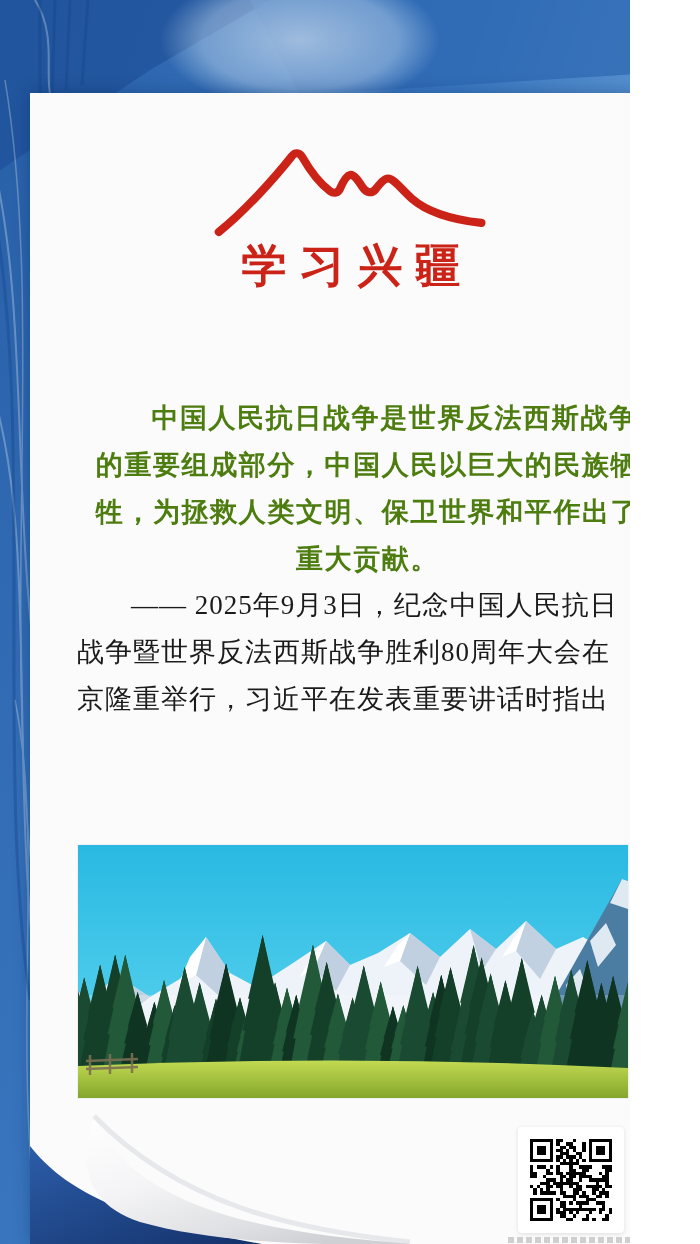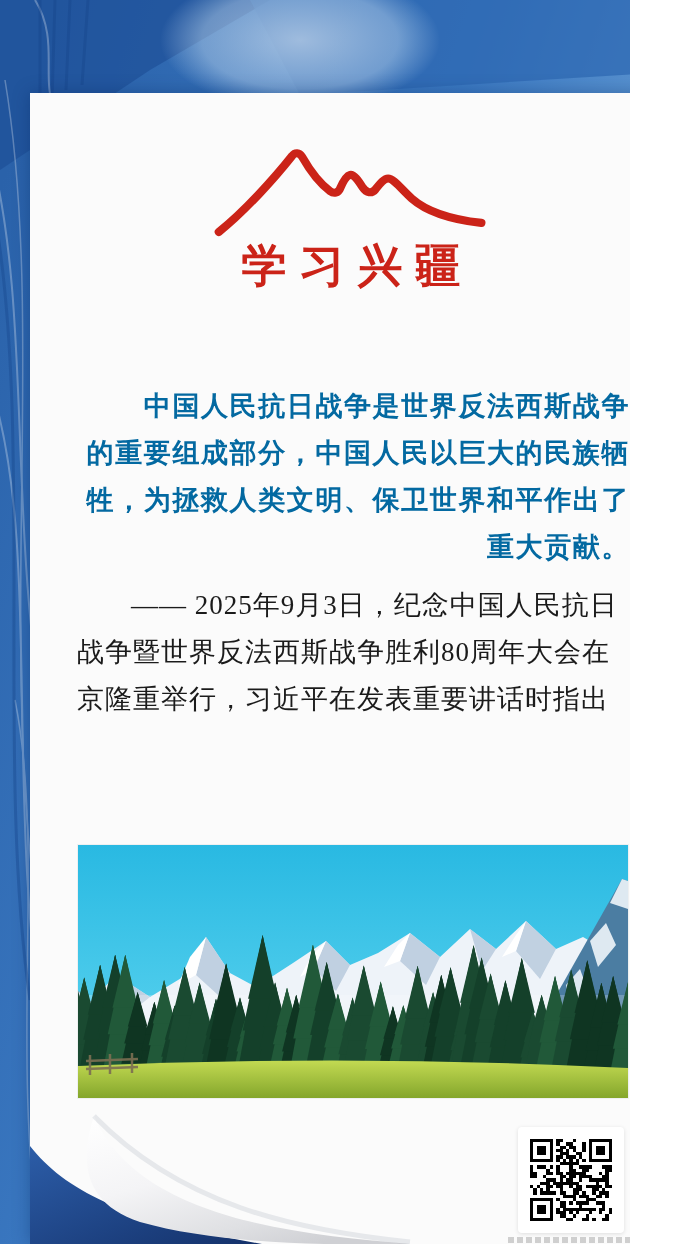--- a/index.html
+++ b/index.html
@@ -8,24 +8,24 @@
   .bg-art{position:absolute;left:0;top:0;width:700px;height:1244px;}
   
   .card{position:absolute;left:30px;top:93px;width:642px;height:1151px;background:#fbfbfb;
         box-shadow:0 0 16px rgba(5,35,90,.35);}
   
   .logo-wrap{position:absolute;left:0;top:52px;width:642px;text-align:center;}
   .logo-svg{display:block;margin:0 auto;width:300px;height:96px;}
   .logo-title{margin-top:2px;font-family:"Liberation Serif","DejaVu Serif",serif;font-weight:bold;
         font-size:45px;color:#cb2318;letter-spacing:13px;padding-left:13px;line-height:1.05;}
   
-  .quote{position:absolute;left:47px;top:286px;width:549px;margin:4px;
+  .quote{position:absolute;left:47px;top:286px;width:549px;margin:16px;
         font-family:"Liberation Sans","DejaVu Sans",sans-serif;font-weight:bold;
-        font-size:27px;letter-spacing:1.6px;line-height:47px;color:#0369a1;
-        text-indent:2em;text-align:right;word-break:break-all;}
+        font-size:27px;letter-spacing:1.6px;line-height:47px;color:#4d7c0f;
+        text-indent:2em;text-align:center;word-break:break-all;}
   
   .attribution{position:absolute;left:47px;top:489px;width:549px;margin:0;
         font-family:"Liberation Serif","DejaVu Serif",serif;
         font-size:27px;letter-spacing:1px;line-height:47px;color:#1b1b1b;
         text-indent:2em;text-align:left;word-break:break-all;}
   
   .photo{position:absolute;left:47px;top:751px;width:550px;height:253px;overflow:hidden;
         border:1px solid #eef0f1;}
   .photo svg{display:block;}
   

